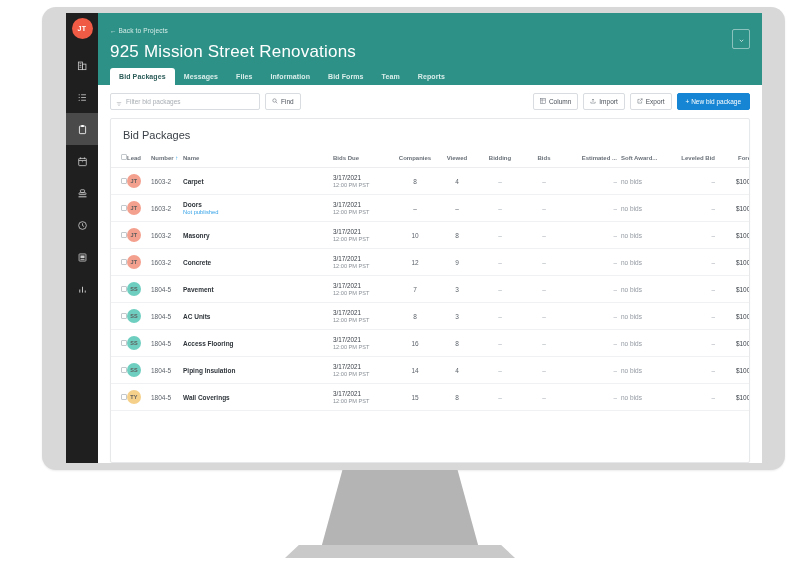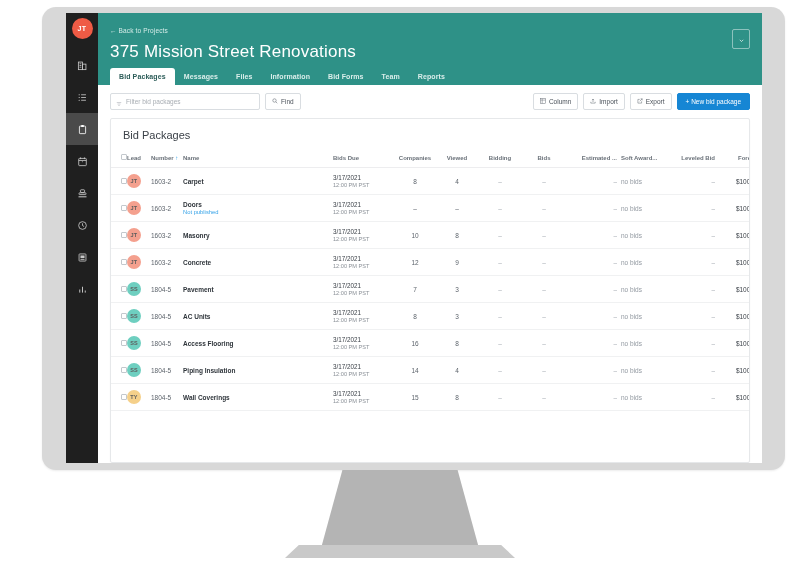--- a/index.html
+++ b/index.html
@@ -277,21 +277,21 @@
                 <line x1="12" y1="12.5" x2="12" y2="9.5"></line>
             </svg>
           </span>
         </div>
       </nav>
 
       <div id="main">
 
         <header id="project-header" style="background: rgb(46, 145, 135);">
           <a id="back-link">← Back to Projects</a>
-          <h1 id="project-title">375 Mission Street Renovations</h1>
+          <h1 id="project-title">925 Mission Street Renovations</h1>
 
           <div id="header-menu-btn">
             <span>
               <svg width="7" height="7" viewBox="0 0 12 12" fill="none" stroke="currentColor" stroke-width="1.3">
                 <path d="M3 4.8L6 7.8L9 4.8"></path>
               </svg>
             </span>
           </div>
 
           <nav id="tabs">

